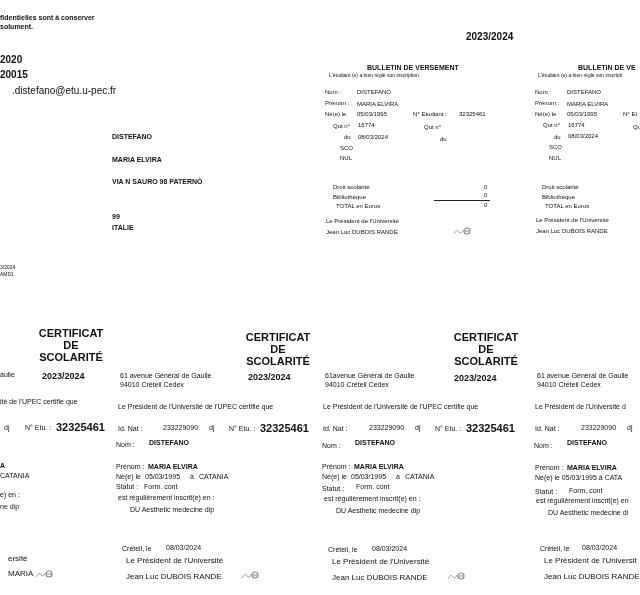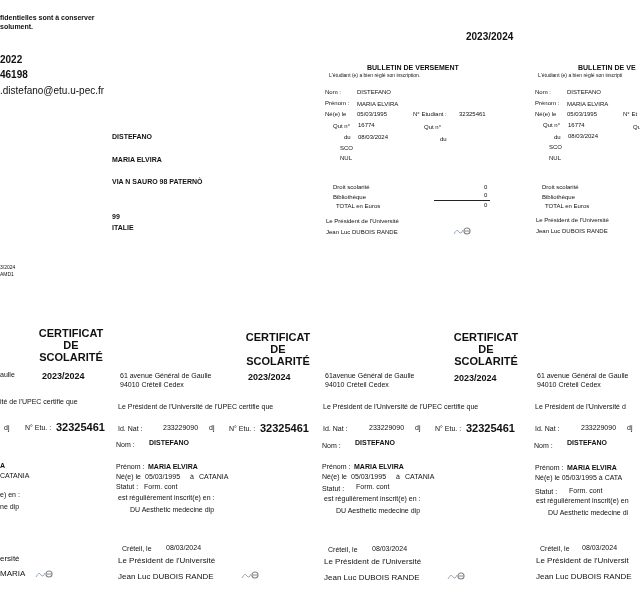--- a/index.html
+++ b/index.html
@@ -6,42 +6,42 @@
   body {
     width:640px; height:595px; position:relative; overflow:hidden;
     background:#ffffff; color:#111;
     font-family:"Liberation Sans", sans-serif;
   }
   .abs { position:absolute; white-space:nowrap; }
   .b { font-weight:bold; }
   .sm { font-size:6px; }
   .xs { font-size:5px; }
   .s7 { font-size:7px; }
-  .s8 { font-size:8px; }
+  .s8 { font-size:8px;padding-left:8px; }
   .s9 { font-size:9px; }
   .s10 { font-size:10px; }
   .s11 { font-size:11px; }
   .cert-title {
     font-weight:bold; font-size:11px; text-align:center; line-height:12px;
     white-space:normal;
   }
   .sig {
     position:absolute; width:20px; height:12px;
   }
   .sig svg { width:100%; height:100%; }
   .rule { position:absolute; height:1px; background:#222; }
 </style>
 </head>
 <body>
 
 <div class="abs s7 b" style="left:0;top:14px;">fidentielles sont à conserver</div>
 <div class="abs s7 b" style="left:0;top:23px;">solument.</div>
-<div class="abs s10 b" style="left:0;top:54px;">2022</div>
-<div class="abs s10 b" style="left:0;top:69px;">46198</div>
-<div class="abs s10" style="left:0;top:85px;">.distefano@etu.u-pec.fr</div>
+<div class="abs s10 b" style="left:0;top:54px;">2020</div>
+<div class="abs s10 b" style="left:0;top:69px;">20015</div>
+<div class="abs s10" style="left:12px;top:85px;">.distefano@etu.u-pec.fr</div>
 <div class="abs xs" style="left:0;top:264px;">3/2024</div>
 <div class="abs xs" style="left:0;top:271px;">AMD1</div>
 
 <div class="abs s10 b" style="left:466px;top:31px;">2023/2024</div>
 
 <div class="abs s7 b" style="left:112px;top:133px;">DISTEFANO</div>
 <div class="abs s7 b" style="left:112px;top:156px;">MARIA ELVIRA</div>
 <div class="abs s7 b" style="left:112px;top:178px;">VIA N SAURO 98 PATERNÒ</div>
 <div class="abs s7 b" style="left:112px;top:213px;">99</div>
 <div class="abs s7 b" style="left:112px;top:224px;">ITALIE</div>

